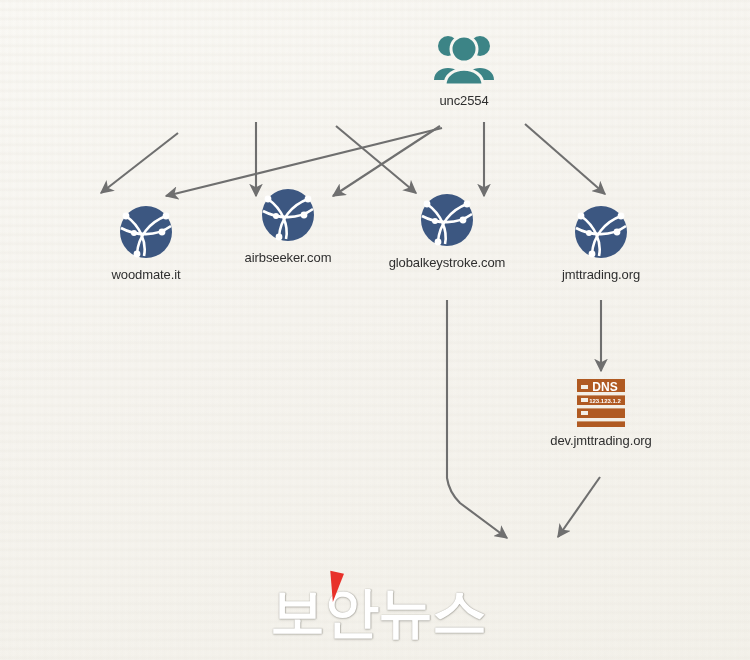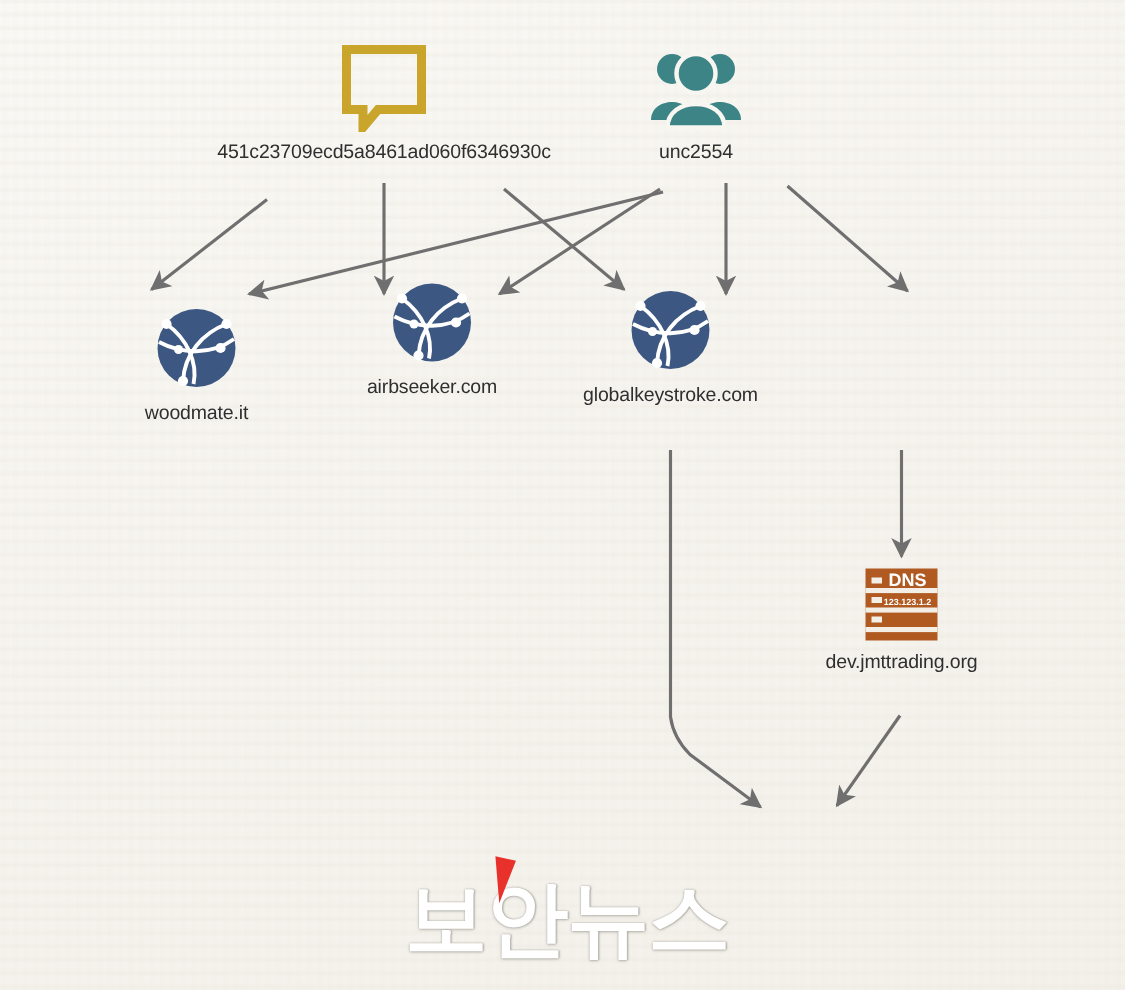--- a/index.html
+++ b/index.html
@@ -112,48 +112,40 @@
 
     <line x1="525" y1="124" x2="605" y2="194" stroke="#6f6f6f" stroke-width="2.1" marker-end="url(#ah)"></line>
 
     <line x1="601" y1="300" x2="601" y2="371" stroke="#6f6f6f" stroke-width="2.1" marker-end="url(#ah)"></line>
 
     <path d="M 447 300 L 447 478 Q 449 492 460 503 L 507 538" fill="none" stroke="#6f6f6f" stroke-width="2.1" marker-end="url(#ah)"></path>
 
     <line x1="600" y1="477" x2="558" y2="537" stroke="#6f6f6f" stroke-width="2.1" marker-end="url(#ah)"></line>
   </svg>
 
-  <div class="node" style="left:256px; top:30px;">
-    <span class="glyph">
-      <svg width="56" height="58" viewBox="0 0 56 58" xmlns="http://www.w3.org/2000/svg">
-        <path d="M3 3 H53 V43 H24 L14 55 V43 H3 Z" fill="none" stroke="#c9a52c" stroke-width="6" stroke-linejoin="miter"></path>
-      </svg>
-    </span>
-    <span class="label">451c23709ecd5a8461ad060f6346930c</span>
-  </div>
 
   <div class="node" style="left:464px; top:30px;">
     <span class="glyph">
       <svg width="62" height="58" viewBox="0 0 62 58" xmlns="http://www.w3.org/2000/svg">
         <g fill="#3c8486">
           <circle cx="15" cy="16" r="10"></circle>
           <path d="M1 50 C1 34 29 34 29 50 Z"></path>
           <circle cx="47" cy="16" r="10"></circle>
           <path d="M33 50 C33 34 61 34 61 50 Z"></path>
         </g>
         <g fill="#3c8486" stroke="#f7f6f1" stroke-width="3">
           <circle cx="31" cy="19" r="13"></circle>
           <path d="M12 55 C12 34 50 34 50 55 Z"></path>
         </g>
       </svg>
     </span>
     <span class="label">unc2554</span>
   </div>
 
-  <div class="node" style="left:131px; top:202px;text-align:center;">
+  <div class="node" style="left:146px; top:202px;text-align:center;">
     <span class="glyph">
       <svg width="60" height="60" viewBox="0 0 60 60" xmlns="http://www.w3.org/2000/svg">
         <circle cx="30" cy="30" r="26" fill="#3c5781"></circle>
         <g fill="none" stroke="#ffffff" stroke-width="2.6">
           <path d="M10 14 C24 24 31 40 28 54"></path>
           <path d="M50 14 C34 20 22 34 21 52"></path>
           <path d="M5 26 C20 34 40 35 55 24"></path>
         </g>
         <g fill="#ffffff">
           <circle cx="10" cy="14" r="3.4"></circle>
@@ -202,20 +194,40 @@
           <circle cx="50" cy="14" r="3.4"></circle>
           <circle cx="46" cy="30" r="3.4"></circle>
           <circle cx="21" cy="52" r="3.4"></circle>
           <circle cx="18" cy="31" r="3"></circle>
         </g>
       </svg>
     </span>
     <span class="label">globalkeystroke.com</span>
   </div>
 
+  <div class="node" style="left:601px; top:202px;">
+    <span class="glyph">
+      <svg width="60" height="60" viewBox="0 0 60 60" xmlns="http://www.w3.org/2000/svg">
+        <circle cx="30" cy="30" r="26" fill="#3c5781"></circle>
+        <g fill="none" stroke="#ffffff" stroke-width="2.6">
+          <path d="M10 14 C24 24 31 40 28 54"></path>
+          <path d="M50 14 C34 20 22 34 21 52"></path>
+          <path d="M5 26 C20 34 40 35 55 24"></path>
+        </g>
+        <g fill="#ffffff">
+          <circle cx="10" cy="14" r="3.4"></circle>
+          <circle cx="50" cy="14" r="3.4"></circle>
+          <circle cx="46" cy="30" r="3.4"></circle>
+          <circle cx="21" cy="52" r="3.4"></circle>
+          <circle cx="18" cy="31" r="3"></circle>
+        </g>
+      </svg>
+    </span>
+    <span class="label">jmttrading.org</span>
+  </div>
 
   <div class="node" style="left:601px; top:378px;text-align:center;">
     <span class="glyph">
       <svg width="52" height="50" viewBox="0 0 52 50" xmlns="http://www.w3.org/2000/svg">
         <rect x="2" y="1" width="48" height="48" fill="#b05a22"></rect>
         <rect x="6" y="7" width="7" height="4" fill="#f3efe6"></rect>
         <rect x="6" y="20" width="7" height="4" fill="#f3efe6"></rect>
         <rect x="6" y="33" width="7" height="4" fill="#f3efe6"></rect>
         <rect x="2" y="14" width="48" height="3.4" fill="#f3efe6"></rect>
         <rect x="2" y="27" width="48" height="3.4" fill="#f3efe6"></rect>

